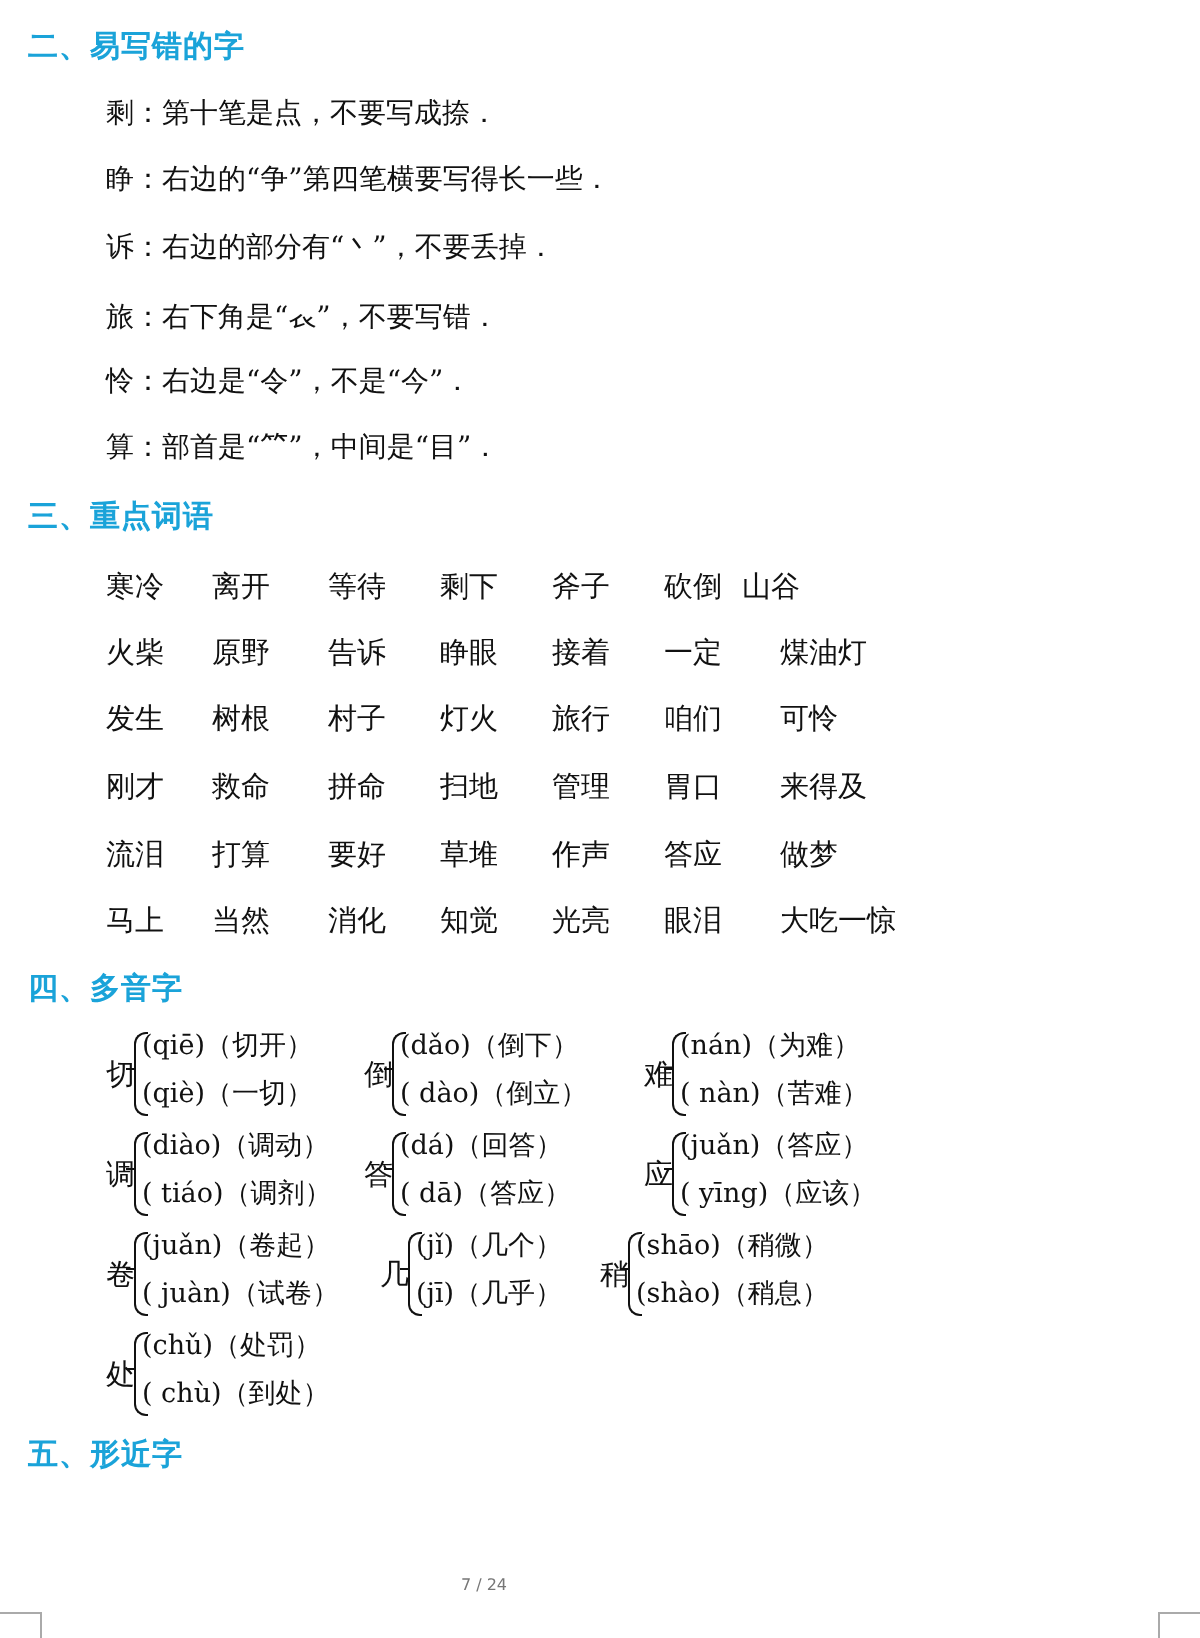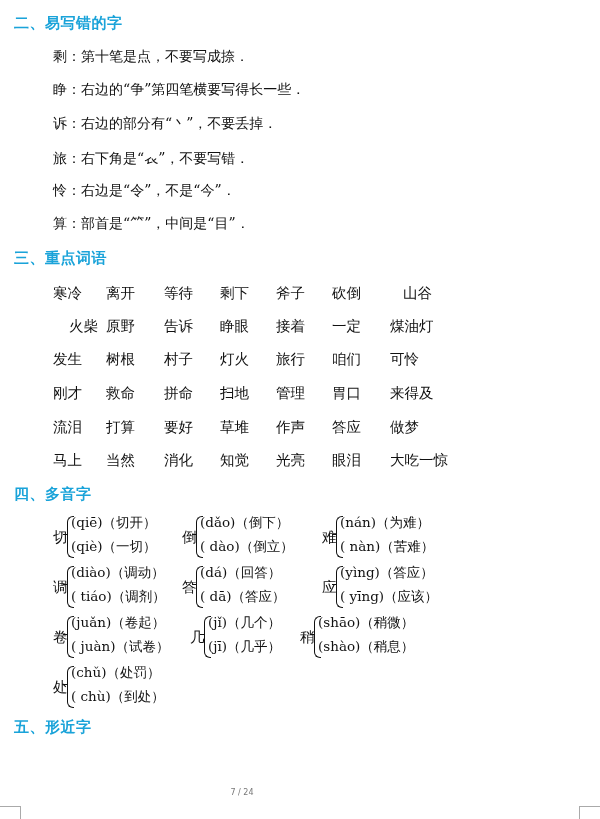--- a/index.html
+++ b/index.html
@@ -37,24 +37,24 @@
 
 <div class="heading" style="top:249px;">三、重点词语</div>
 
 <div class="vocab-row" style="top:284px;">
   <span style="left:0px">寒冷</span>
   <span style="left:53px">离开</span>
   <span style="left:111px">等待</span>
   <span style="left:167px">剩下</span>
   <span style="left:223px">斧子</span>
   <span style="left:279px">砍倒</span>
-  <span style="left:350px">山谷</span>
+  <span style="left:318px">山谷</span>
 </div>
 <div class="vocab-row" style="top:317px;">
-  <span style="left:16px">火柴</span>
+  <span style="left:0px">火柴</span>
   <span style="left:53px">原野</span>
   <span style="left:111px">告诉</span>
   <span style="left:167px">睁眼</span>
   <span style="left:223px">接着</span>
   <span style="left:279px">一定</span>
   <span style="left:337px">煤油灯</span>
 </div>
 <div class="vocab-row" style="top:350px;">
   <span style="left:0px">发生</span>
   <span style="left:53px">树根</span>
@@ -121,21 +121,21 @@
 </div>
 <div class="poly" style="left:182px; top:566px;">
   <span class="char">答</span>
   <span class="brace"></span>
   <span class="r1">(dá)（回答）</span>
   <span class="r2">( dā)（答应）</span>
 </div>
 <div class="poly" style="left:322px; top:566px;">
   <span class="char">应</span>
   <span class="brace"></span>
-  <span class="r1">(yìng)（答应）</span>
+  <span class="r1">(juǎn)（答应）</span>
   <span class="r2">( yīng)（应该）</span>
 </div>
 
 <div class="poly" style="left:53px; top:616px;">
   <span class="char">卷</span>
   <span class="brace"></span>
   <span class="r1">(juǎn)（卷起）</span>
   <span class="r2">( juàn)（试卷）</span>
 </div>
 <div class="poly" style="left:190px; top:616px;">

